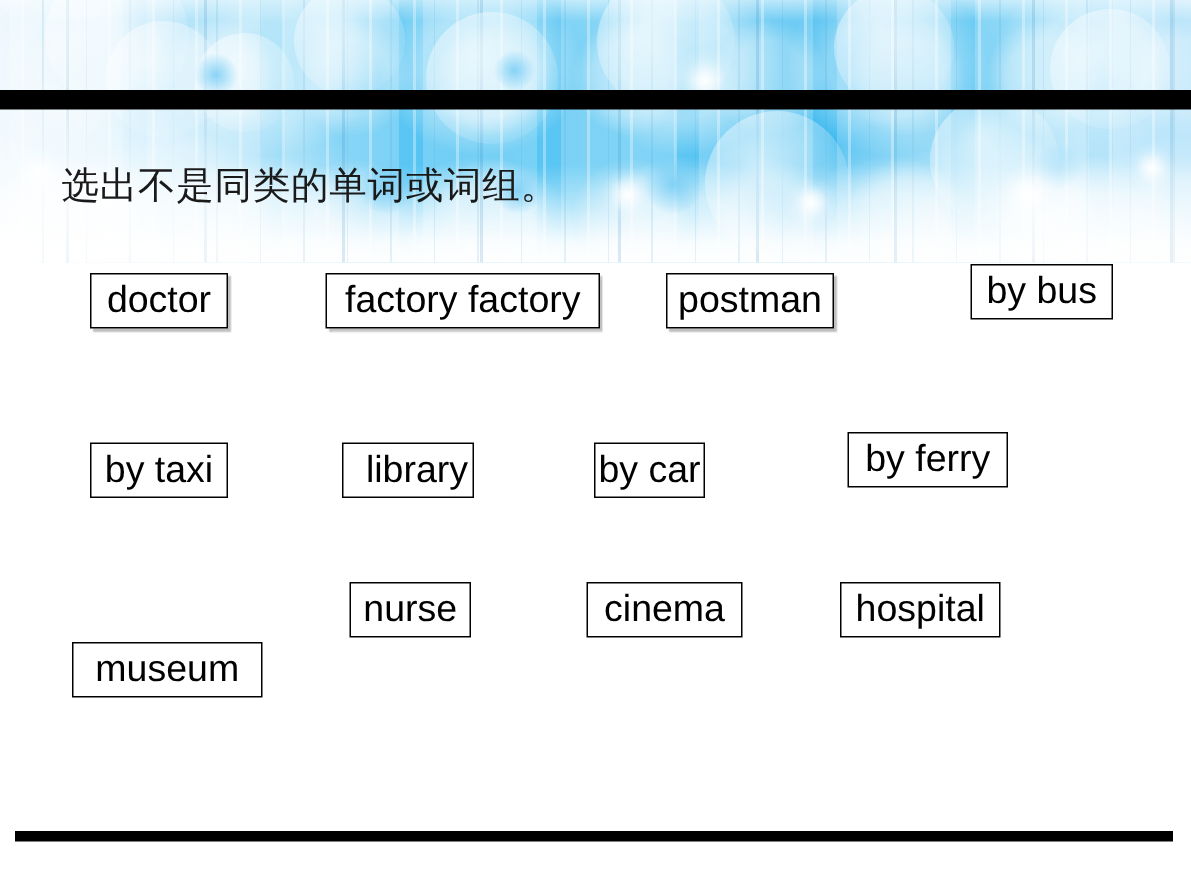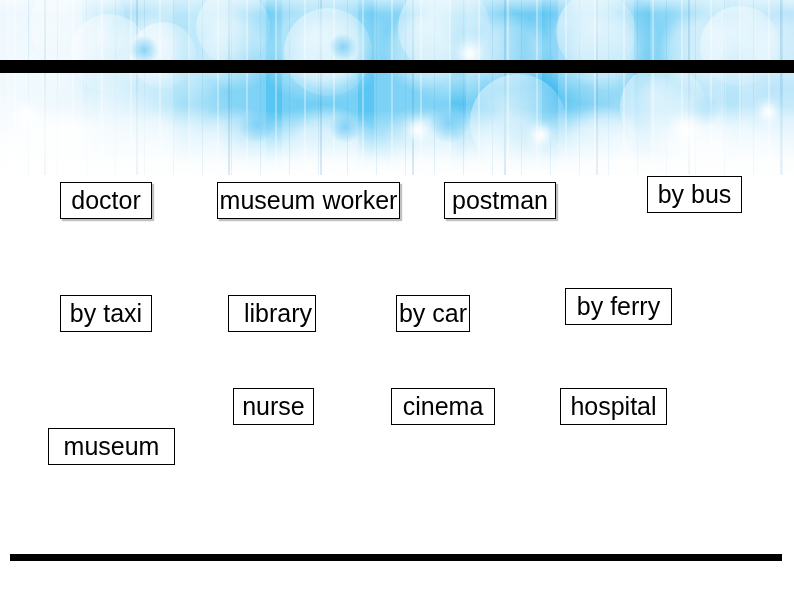--- a/index.html
+++ b/index.html
@@ -227,24 +227,25 @@
     <div class="sparkle" style="left:400px; top:112px; width:36px; height:36px;"></div>
     <div class="sparkle" style="left:524px; top:118px; width:34px; height:34px;"></div>
     <div class="sparkle" style="left:666px; top:110px; width:40px; height:40px;"></div>
     <div class="sparkle" style="left:752px; top:96px;  width:32px; height:32px;"></div>
     <div class="sparkle" style="left:6px;   top:96px;  width:40px; height:40px;"></div>
   </div>
 
   <div class="rule-top"></div>
   <div class="rule-bottom"></div>
 
+  <div class="prompt">选出不是同类的单词或词组。</div>
 
   <div id="cards-layer">
       <div class="card" style="left: 60px; top: 182px; width: 92px; height: 37px;">doctor</div>
-      <div class="card" style="left: 217px; top: 182px; width: 183px; height: 37px;">museum worker</div>
+      <div class="card" style="left: 217px; top: 182px; width: 183px; height: 37px;">factory factory</div>
       <div class="card" style="left: 444px; top: 182px; width: 112px; height: 37px;">postman</div>
       <div class="card flat" style="left: 603px; top: 176px; width: 95px; height: 37px; margin-left: 44px;">by bus</div>
       <div class="card flat" style="left: 60px; top: 295px; width: 92px; height: 37px;">by taxi</div>
       <div class="card flat" style="left: 228px; top: 295px; width: 88px; height: 37px; padding-left: 12px;">library</div>
       <div class="card flat" style="left: 396px; top: 295px; width: 74px; height: 37px;">by car</div>
       <div class="card flat" style="left: 565px; top: 288px; width: 107px; height: 37px;">by ferry</div>
       <div class="card flat" style="left: 48px; top: 388px; width: 127px; height: 37px; margin-top: 40px;">museum</div>
       <div class="card flat" style="left: 233px; top: 388px; width: 81px; height: 37px;">nurse</div>
       <div class="card flat" style="left: 391px; top: 388px; width: 104px; height: 37px;">cinema</div>
       <div class="card flat" style="left: 560px; top: 388px; width: 107px; height: 37px;">hospital</div>

